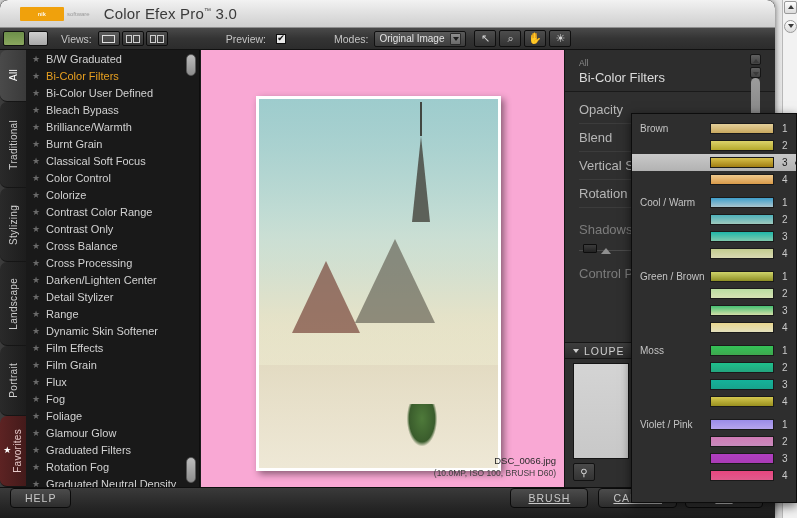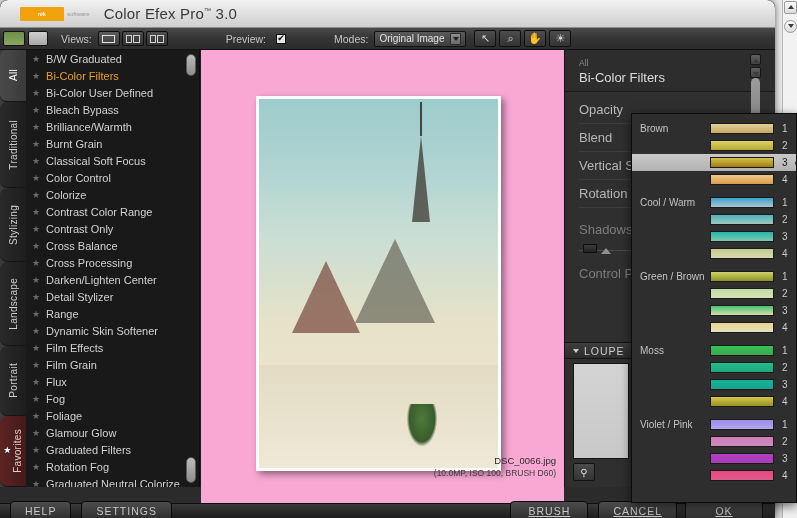--- a/index.html
+++ b/index.html
@@ -308,24 +308,24 @@
     position:absolute; left:150px; color:#c9c9c9; font-size:10px;
   }
   .dd-row.sel { background:linear-gradient(180deg,#c9c9c9,#b2b2b2); }
   .dd-row.sel .dd-idx { color:#1a1a1a; }
   .dd-row.sel .dd-dot {
     position:absolute; left:163px; top:7px; width:4px;height:4px;border-radius:50%;background:#2a2a2a;
   }
 
   
   .footer {
-    position:absolute; left:0; bottom:0; width:775px; height:15px;
+    position:absolute; left:0; bottom:0; width:775px; height:31px;
     background:linear-gradient(180deg,#3a3a3a 0%,#272727 60%,#1c1c1c 100%);
     border-top:1px solid #0f0f0f;
-    display:flex; align-items:center;margin-top:36px;
+    display:flex; margin-top:36px;
   }
   .fbtn {
     height:20px; min-width:60px; padding:0 14px; margin-left:10px;
     border:1px solid #0b0b0b; border-radius:4px;
     background:linear-gradient(180deg,#4c4c4c,#2d2d2d);
     color:#c9c9c9; font-size:10.5px; letter-spacing:1px;
     display:flex; align-items:center; justify-content:center;
   }
   .fspacer { flex:1; }
   .fbtn.wide { min-width:78px;text-decoration:underline; }
@@ -521,21 +521,21 @@
             <div class="frow">
               <span class="star">★</span>
               <span>Graduated Filters</span>
             </div>
             <div class="frow">
               <span class="star">★</span>
               <span>Rotation Fog</span>
             </div>
             <div class="frow">
               <span class="star">★</span>
-              <span>Graduated Neutral Colorize</span>
+              <span>Graduated Neutral Density</span>
             </div>
           </div>
         <div class="flist-sb">
           <div class="thumb"></div>
           <div class="thumb bot"></div>
         </div>
       </div>
 
       <div class="canvas">
         <div class="photo-wrap">
@@ -601,21 +601,20 @@
           <span class="tri"></span>
           <span>LOUPE</span>
         </div>
         <div class="loupe-body"></div>
         <div class="loupe-pin">⚲</div>
       </div>
     </div>
 
     <div class="footer">
       <div class="fbtn">HELP</div>
-      <div class="fbtn">SETTINGS</div>
       <div class="fspacer"></div>
       <div class="fbtn wide">BRUSH</div>
       <div class="fbtn wide">CANCEL</div>
       <div class="fbtn wide r" style="margin-right:12px">OK</div>
     </div>
   </div>
 
   <div class="dropdown" id="dropdown">
       <div class="dd-group">
         <div class="dd-row">

